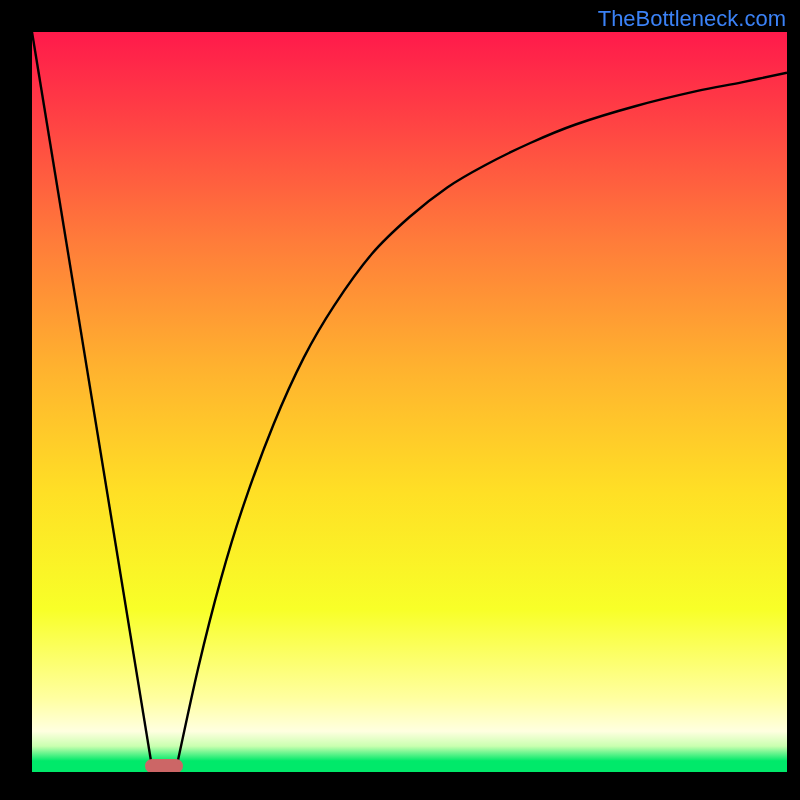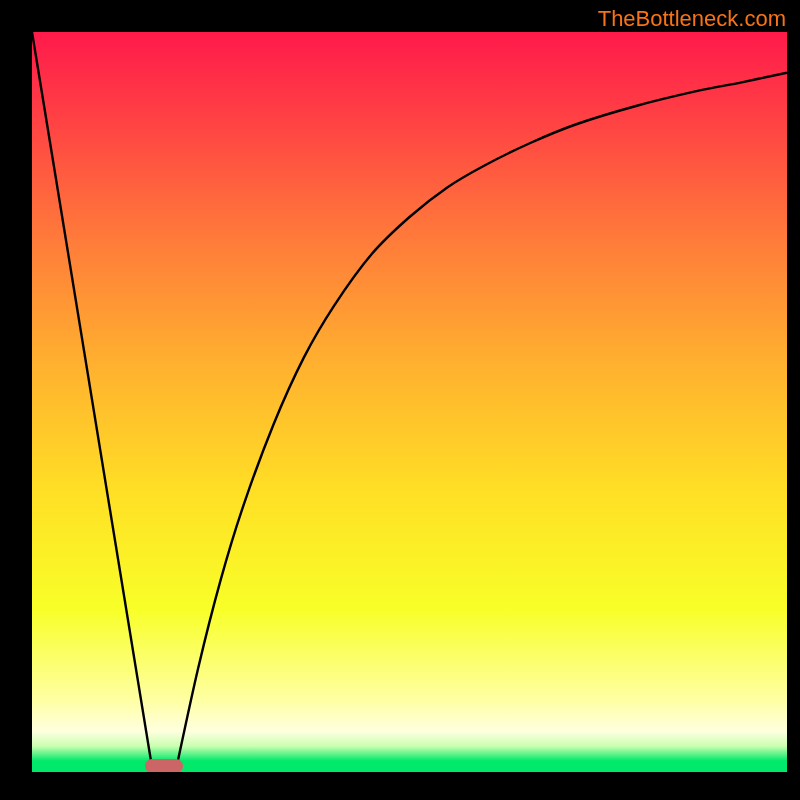--- a/index.html
+++ b/index.html
@@ -26,21 +26,21 @@
   }
   .gradient-bg {
     position: absolute;
     top: 0; left: 0;
     width: 100%; height: 100%;
   }
   .watermark {
     position: absolute;
     top: 6px;
     right: 14px;
-    color: #f97316;
+    color: #3b82f6;
     font-family: Arial, Helvetica, sans-serif;
     font-size: 22px;
     font-weight: 500;
     letter-spacing: 0;
   }
   .curve {
     position: absolute;
     top: 0; left: 0;
   }
   .marker {

